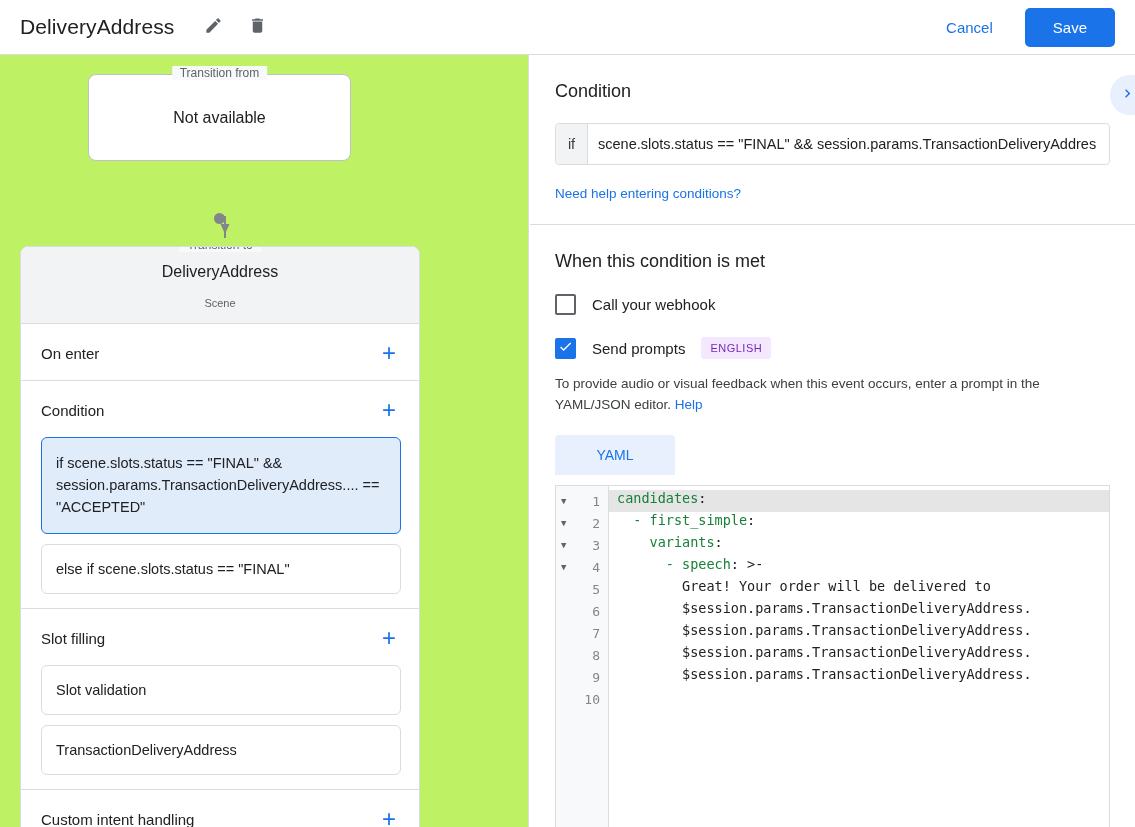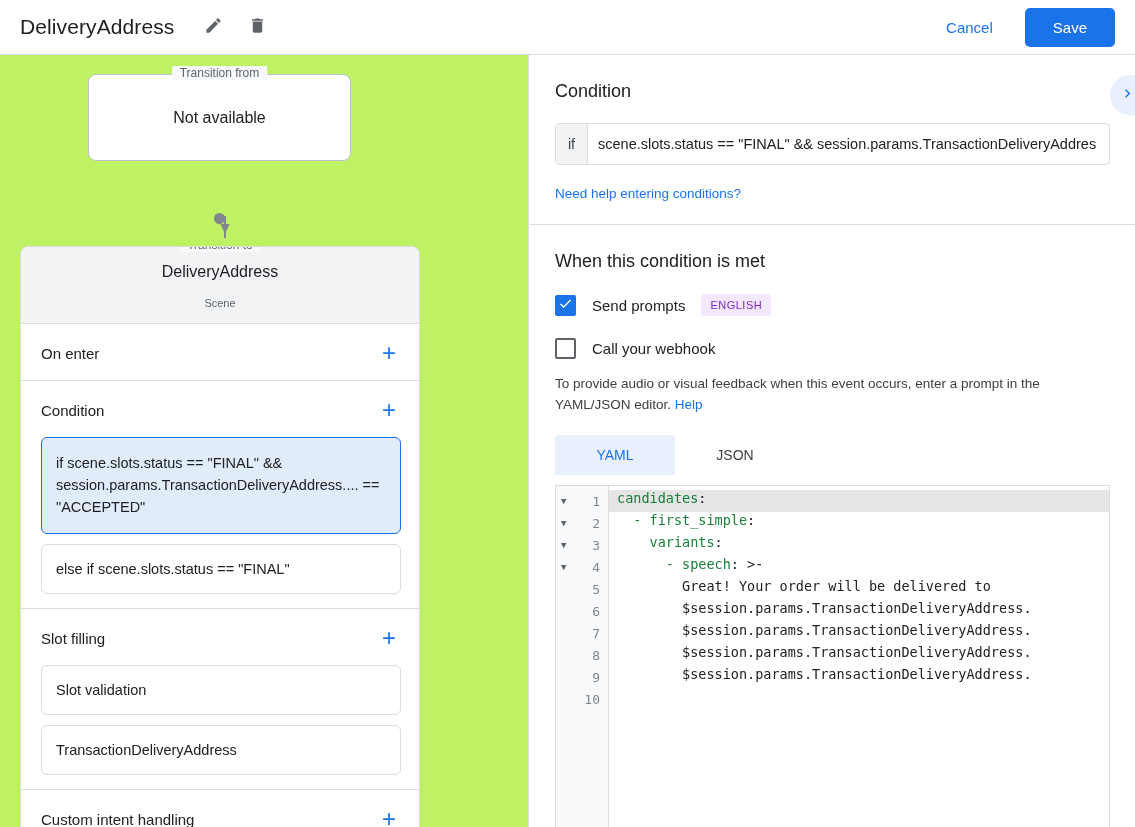--- a/index.html
+++ b/index.html
@@ -293,44 +293,43 @@
         <div class="cond-if">if</div>
         <input class="cond-input" type="text" value="scene.slots.status == &quot;FINAL&quot; &amp;&amp; session.params.TransactionDeliveryAddres" style="">
       </div>
       <a class="link help-link">Need help entering conditions?</a>
     </div>
 
     <div class="r-section" style="border-bottom:none;">
       <div class="r-title">When this condition is met</div>
 
       <div class="check-row">
+        <div class="cbox"></div>
+        <span class="check-label">Call your webhook</span>
+      </div>
+
+      <div class="check-row">
         <div class="cbox checked">
           <span>
             <svg width="15" height="15" viewBox="0 0 24 24">
                 <path d="M9 16.17 4.83 12l-1.42 1.41L9 19 21 7l-1.41-1.41z"></path>
               </svg>
           </span>
         </div>
         <span class="check-label">Send prompts</span>
         <span class="badge">ENGLISH</span>
       </div>
 
-      <div class="check-row">
-        <div class="cbox"></div>
-        <span class="check-label">Call your webhook</span>
-      </div>
-
       <div class="hint">
         <span>To provide audio or visual feedback when this event occurs, enter a prompt in the YAML/JSON editor.</span>
         <a class="link">Help</a>
       </div>
 
       <div class="tabs">
         <div class="tab active">YAML</div>
-        <div class="tab">JSON</div>
       </div>
 
       <div class="editor">
         <div class="gutter" id="gutter">
             <div class="gline"><span class="fold">▼</span>1</div>
             <div class="gline"><span class="fold">▼</span>2</div>
             <div class="gline"><span class="fold">▼</span>3</div>
             <div class="gline"><span class="fold">▼</span>4</div>
             <div class="gline">5</div>
             <div class="gline">6</div>

